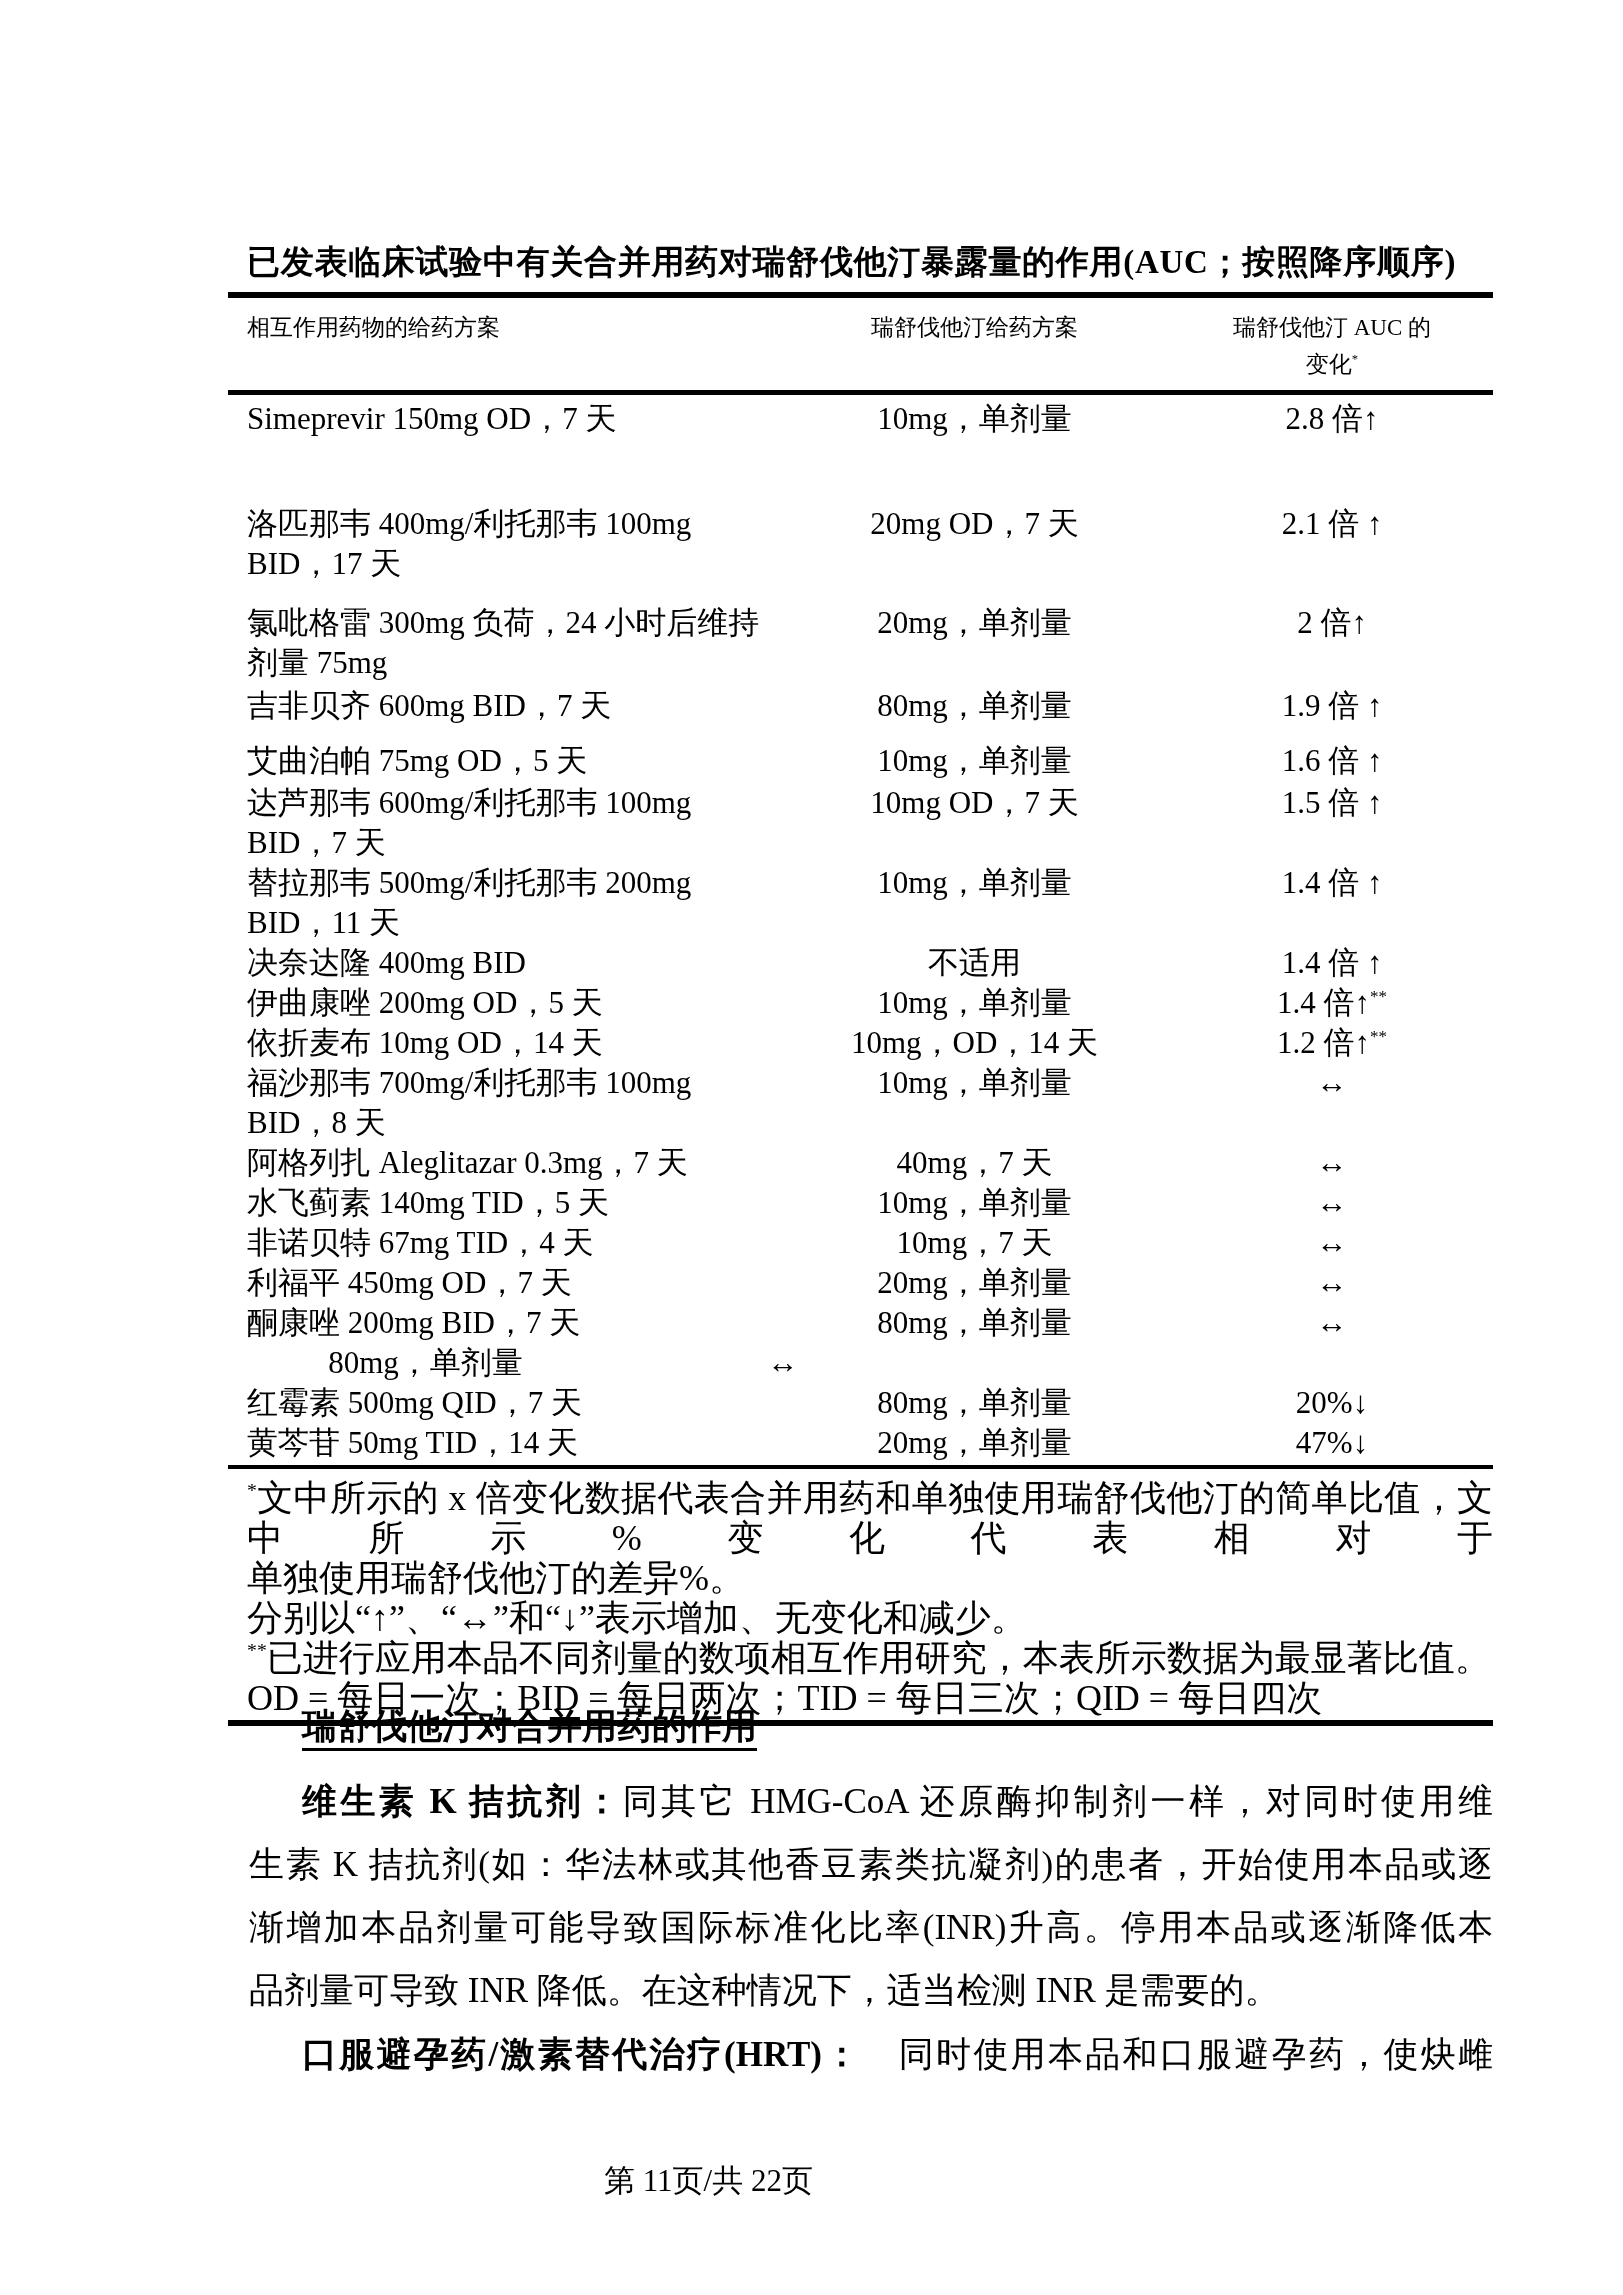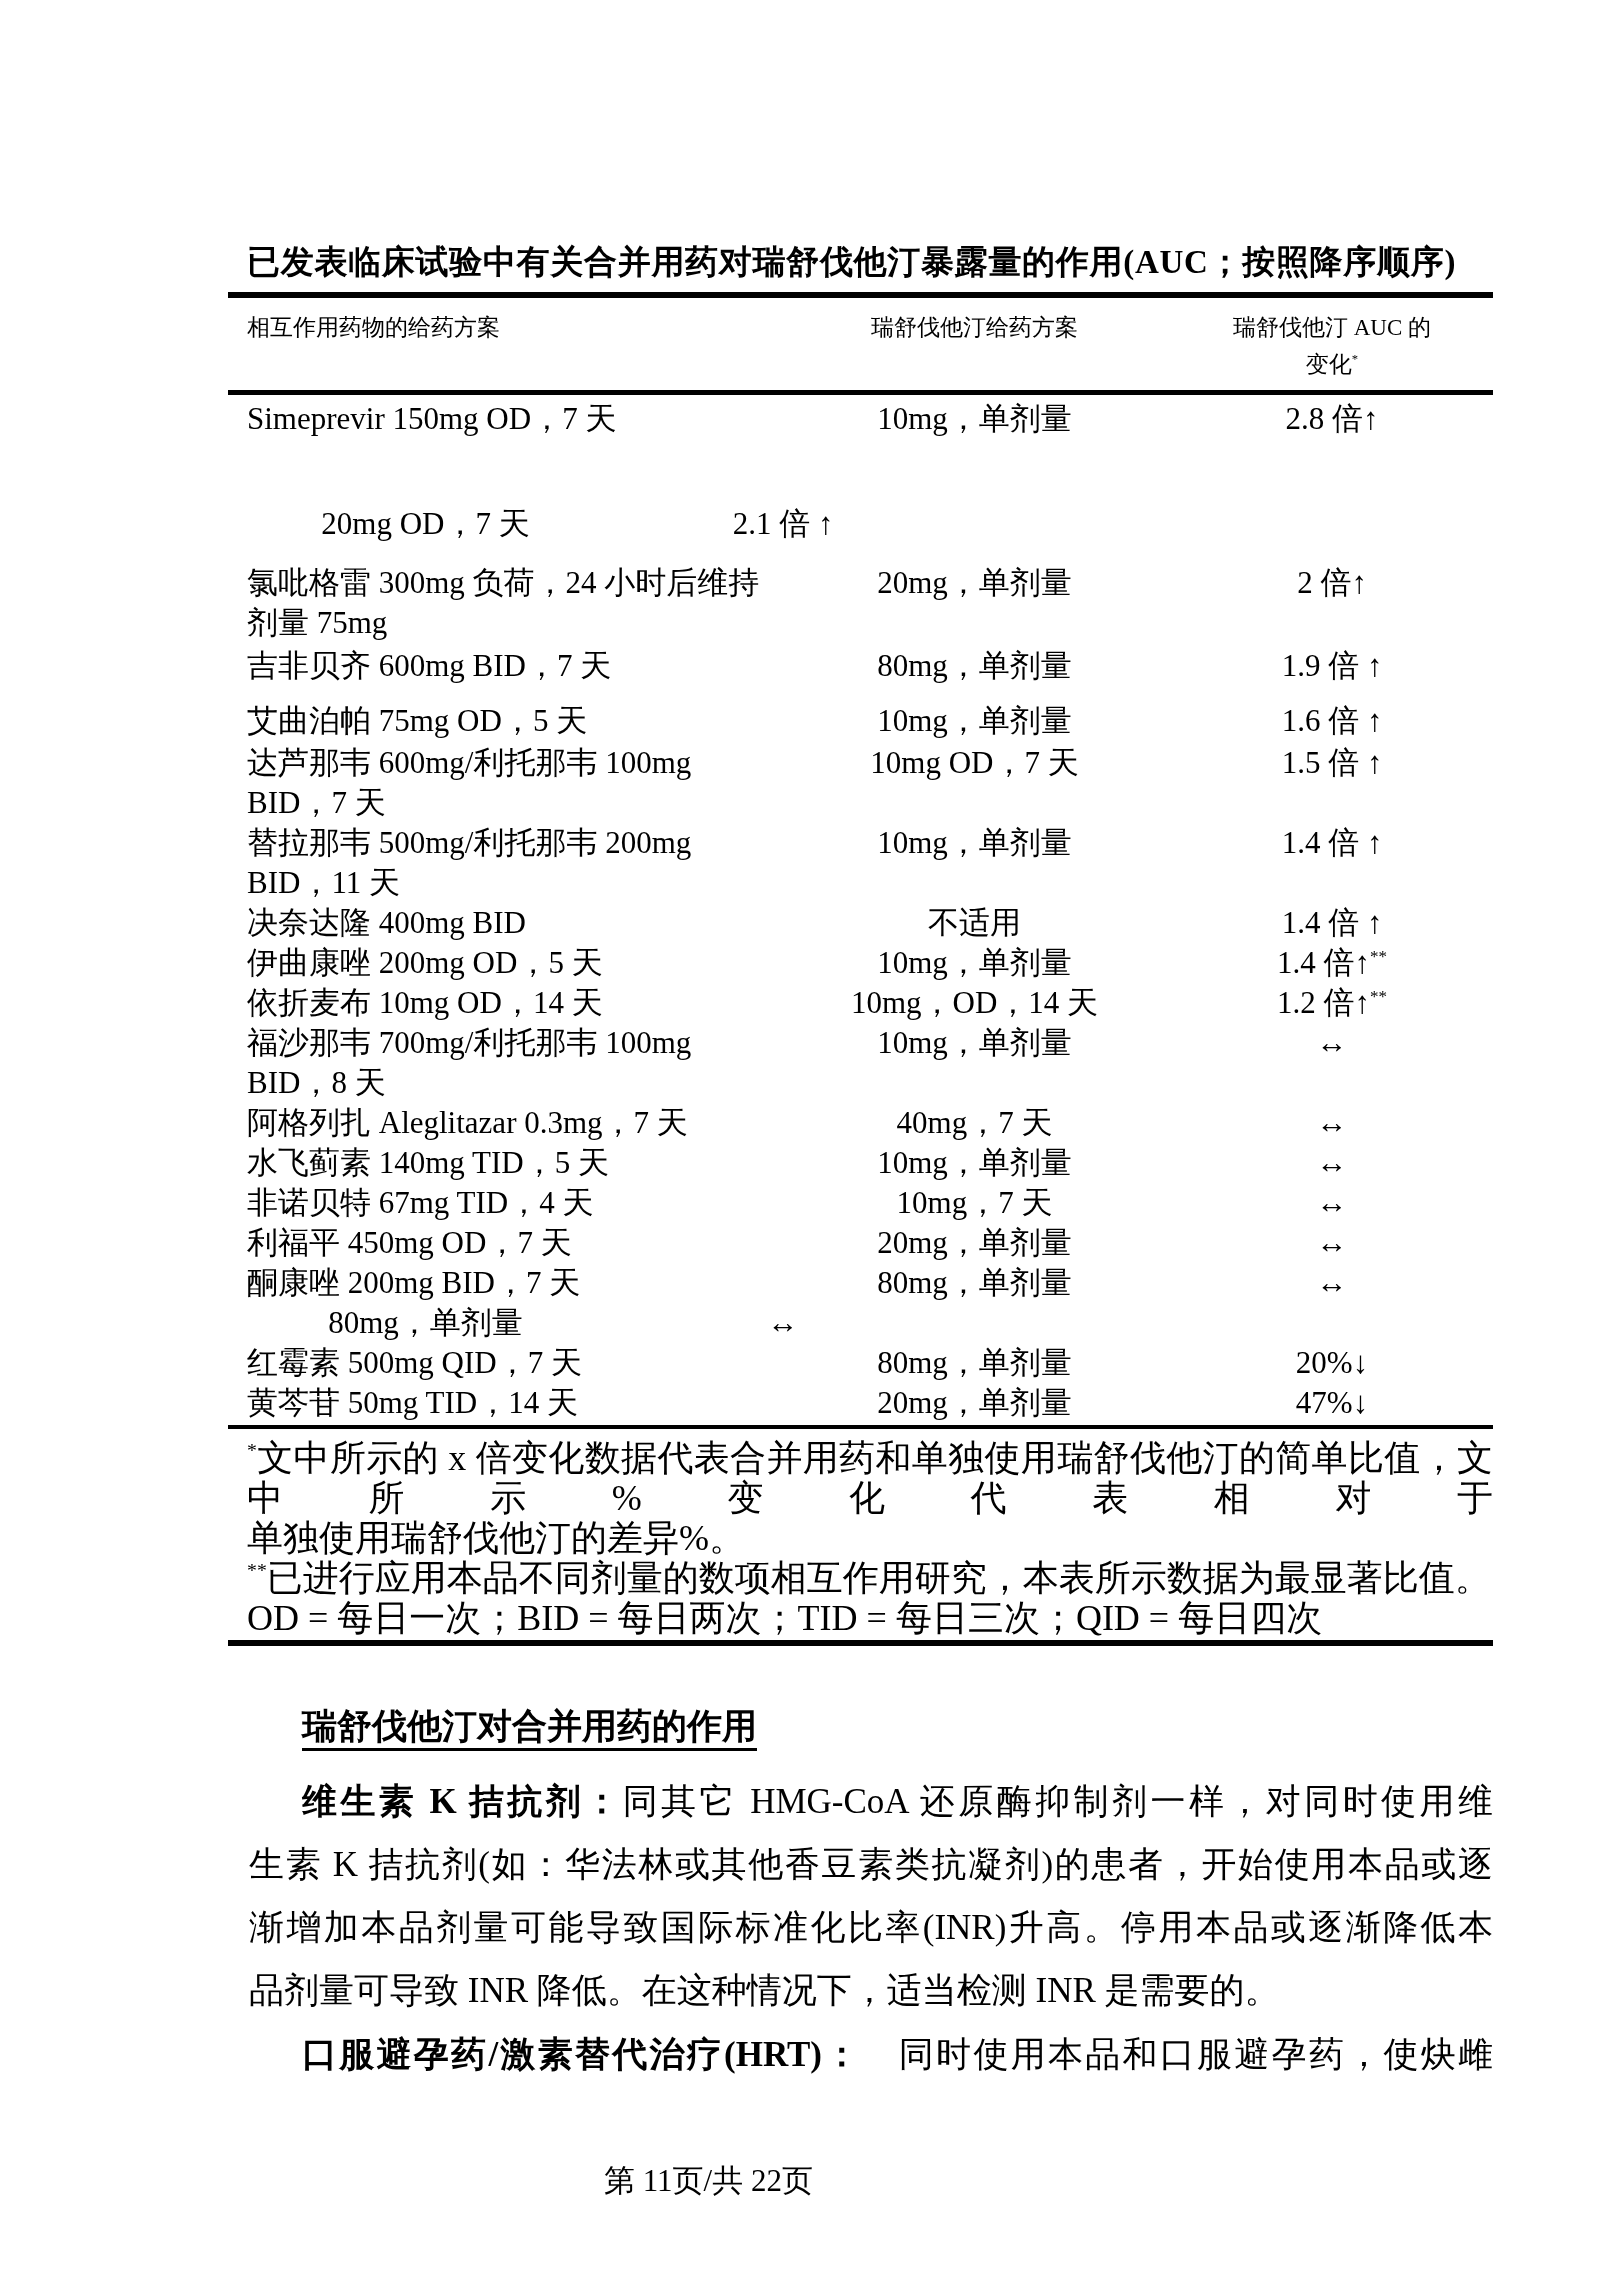--- a/index.html
+++ b/index.html
@@ -83,20 +83,24 @@
     <div class="trow mb95">
       <div class="col1">
           <span class="cline">Simeprevir 150mg OD，7 天</span>
           <span class="cline"></span>
         </div>
       <div class="col2">10mg，单剂量</div>
       <div class="col3"><span>2.8 倍↑</span><sup></sup></div>
     </div>
 
     <div class="trow mb28">
+      <div class="col1">
+          <span class="cline">洛匹那韦 400mg/利托那韦 100mg</span>
+          <span class="cline">BID，17 天</span>
+        </div>
       <div class="col2">20mg OD，7 天</div>
       <div class="col3"><span>2.1 倍 ↑</span><sup></sup></div>
     </div>
 
     <div class="trow mb4">
       <div class="col1">
           <span class="cline">氯吡格雷 300mg 负荷，24 小时后维持</span>
           <span class="cline">剂量 75mg</span>
         </div>
       <div class="col2">20mg，单剂量</div>
@@ -231,20 +235,21 @@
       <div class="col3"><span>47%↓</span><sup></sup></div>
     </div>
 
   </div>
 
   <div class="rule r3"></div>
 
   <div class="fnotes">
     <div class="fline jl"><sup>*</sup><span>文中所示的 x 倍变化数据代表合并用药和单独使用瑞舒伐他汀的简单比值，文中所示%变化代表相对于</span></div>
     <div class="fline">单独使用瑞舒伐他汀的差异%。</div>
+    <div class="fline">分别以“↑”、“↔”和“↓”表示增加、无变化和减少。</div>
     <div class="fline"><sup>**</sup><span>已进行应用本品不同剂量的数项相互作用研究，本表所示数据为最显著比值。</span></div>
     <div class="fline">OD = 每日一次；BID = 每日两次；TID = 每日三次；QID = 每日四次</div>
   </div>
 
   <div class="rule r4"></div>
 </div>
 
 <div class="section-heading">瑞舒伐他汀对合并用药的作用</div>
 
 <div class="para p1">

